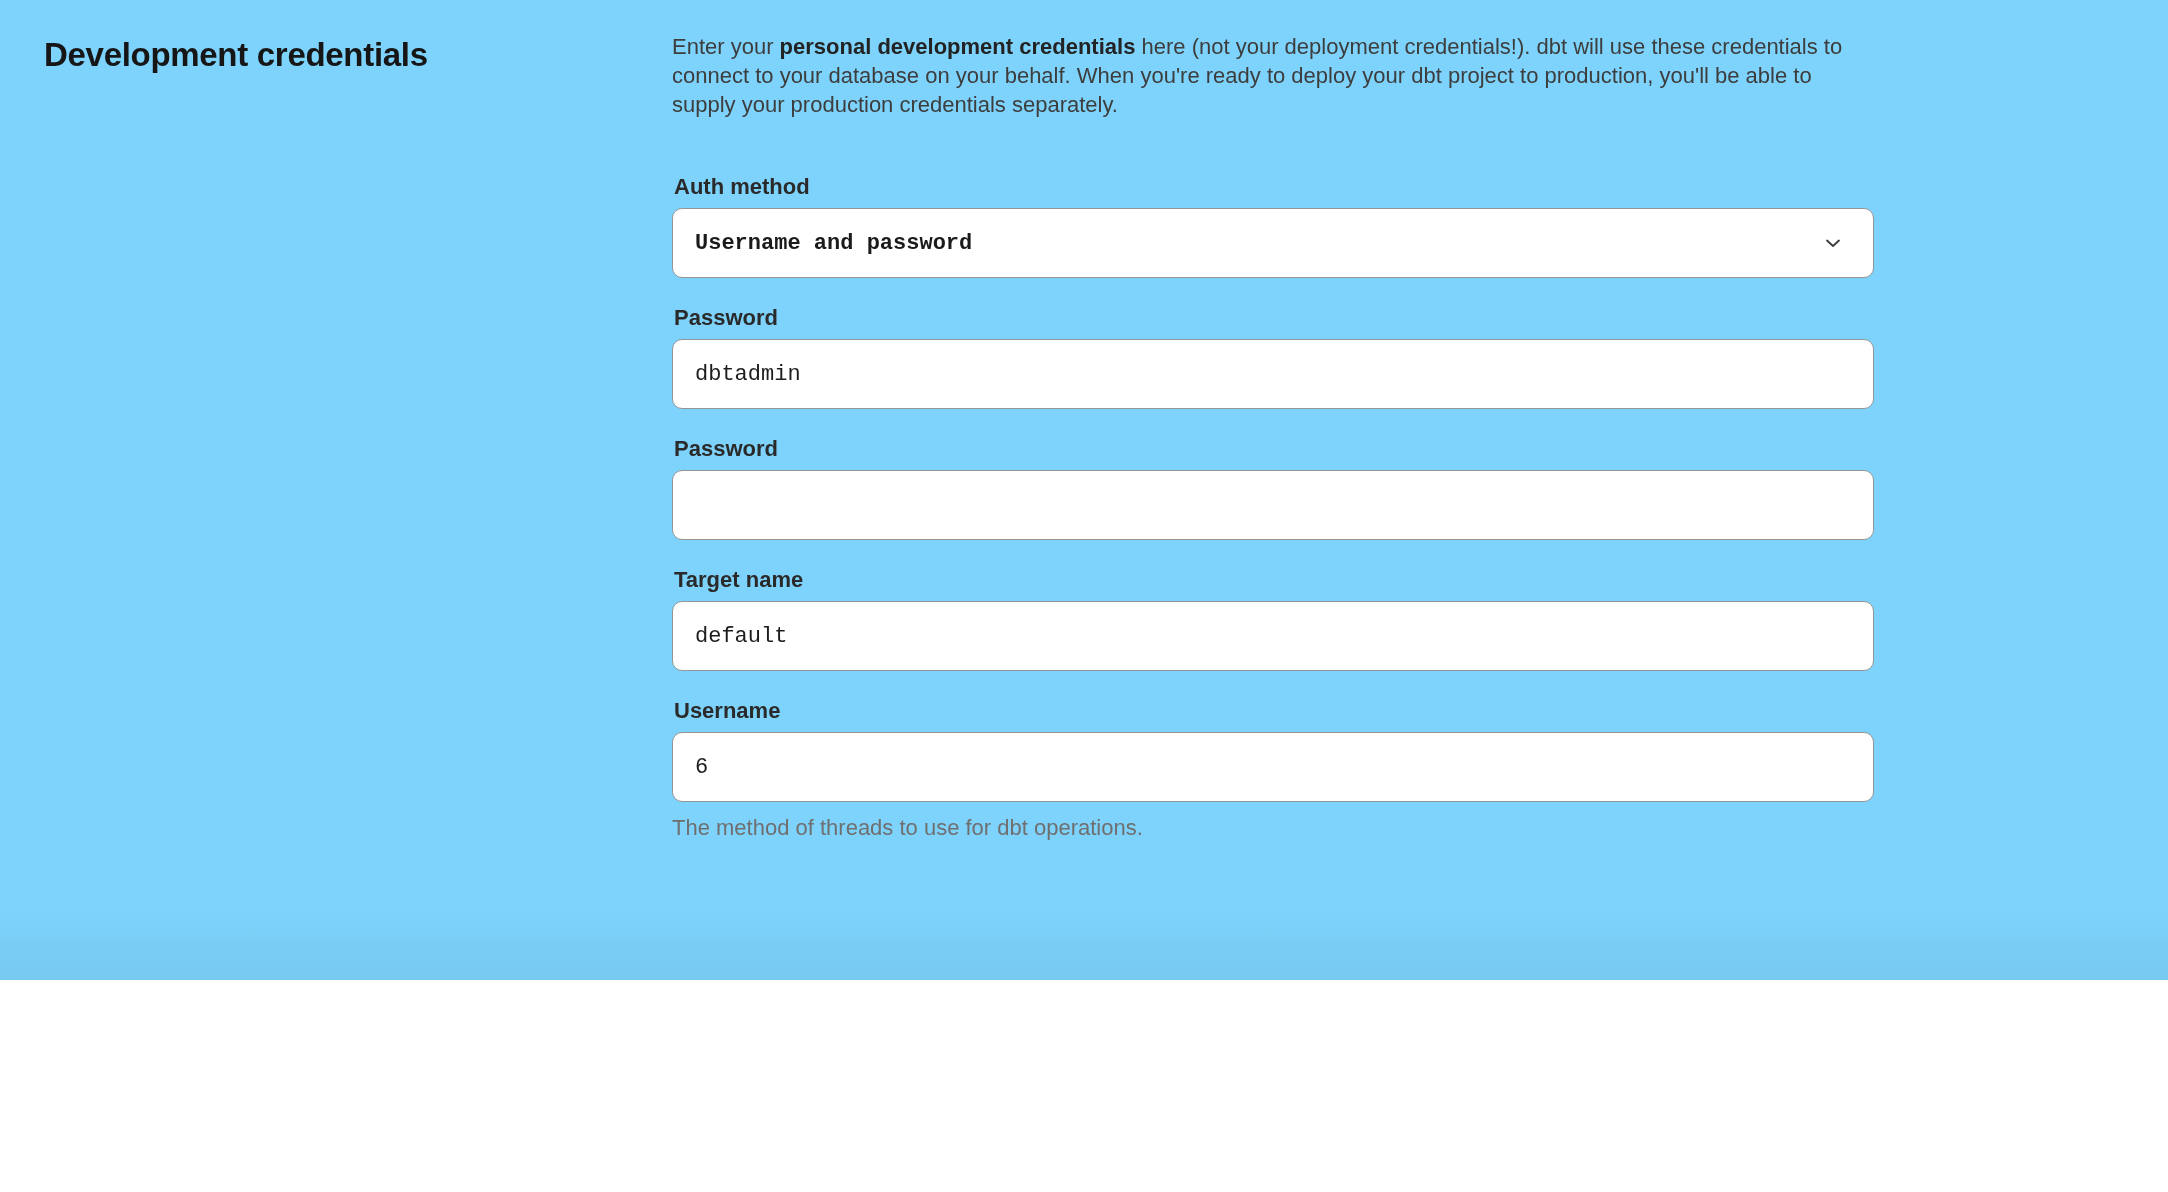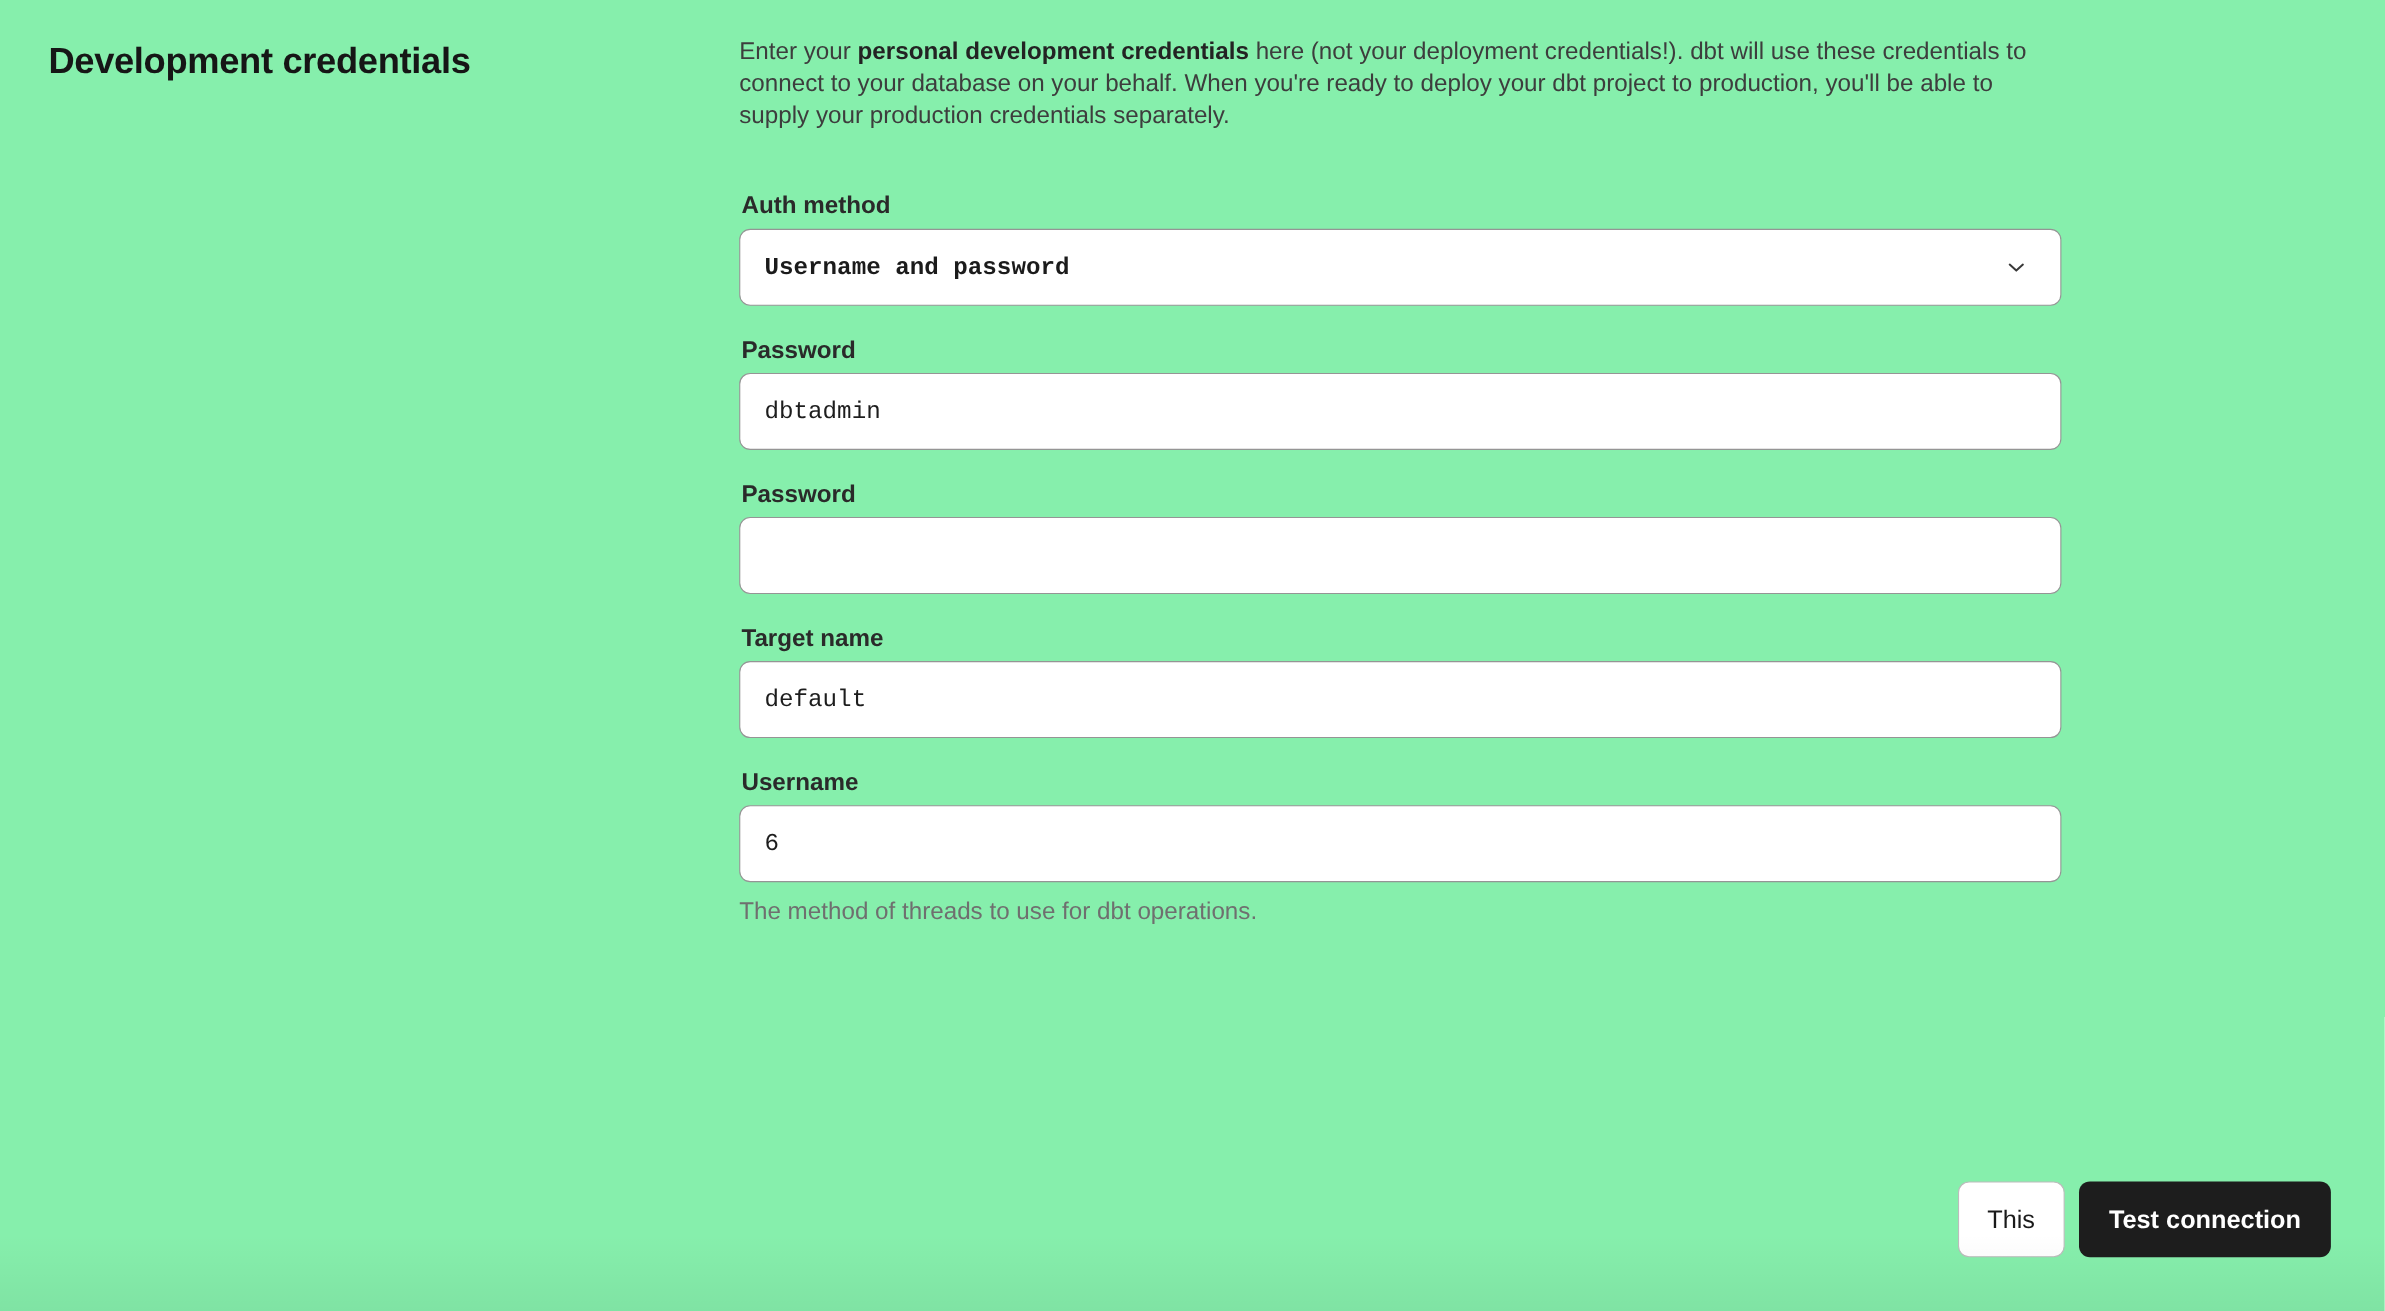--- a/index.html
+++ b/index.html
@@ -2,22 +2,22 @@
 <html><head>
 <meta charset="utf-8">
 <style>
   * { box-sizing: border-box; }
   html, body { margin: 0; padding: 0; background: #ffffff; }
   body { font-family: "Liberation Sans", sans-serif; -webkit-font-smoothing: antialiased; }
 
   .canvas {
     position: relative;
     width: 2168px;
-    height: 1192px;
-    background: #86efac;
+    height: 980px;
+    background: #7dd3fc;
     overflow: hidden;
   }
 
   .page-title {
     position: absolute;
     left: 44px;
     top: 36px;
     margin: 0;
     font-size: 33px;
     line-height: 38px;

